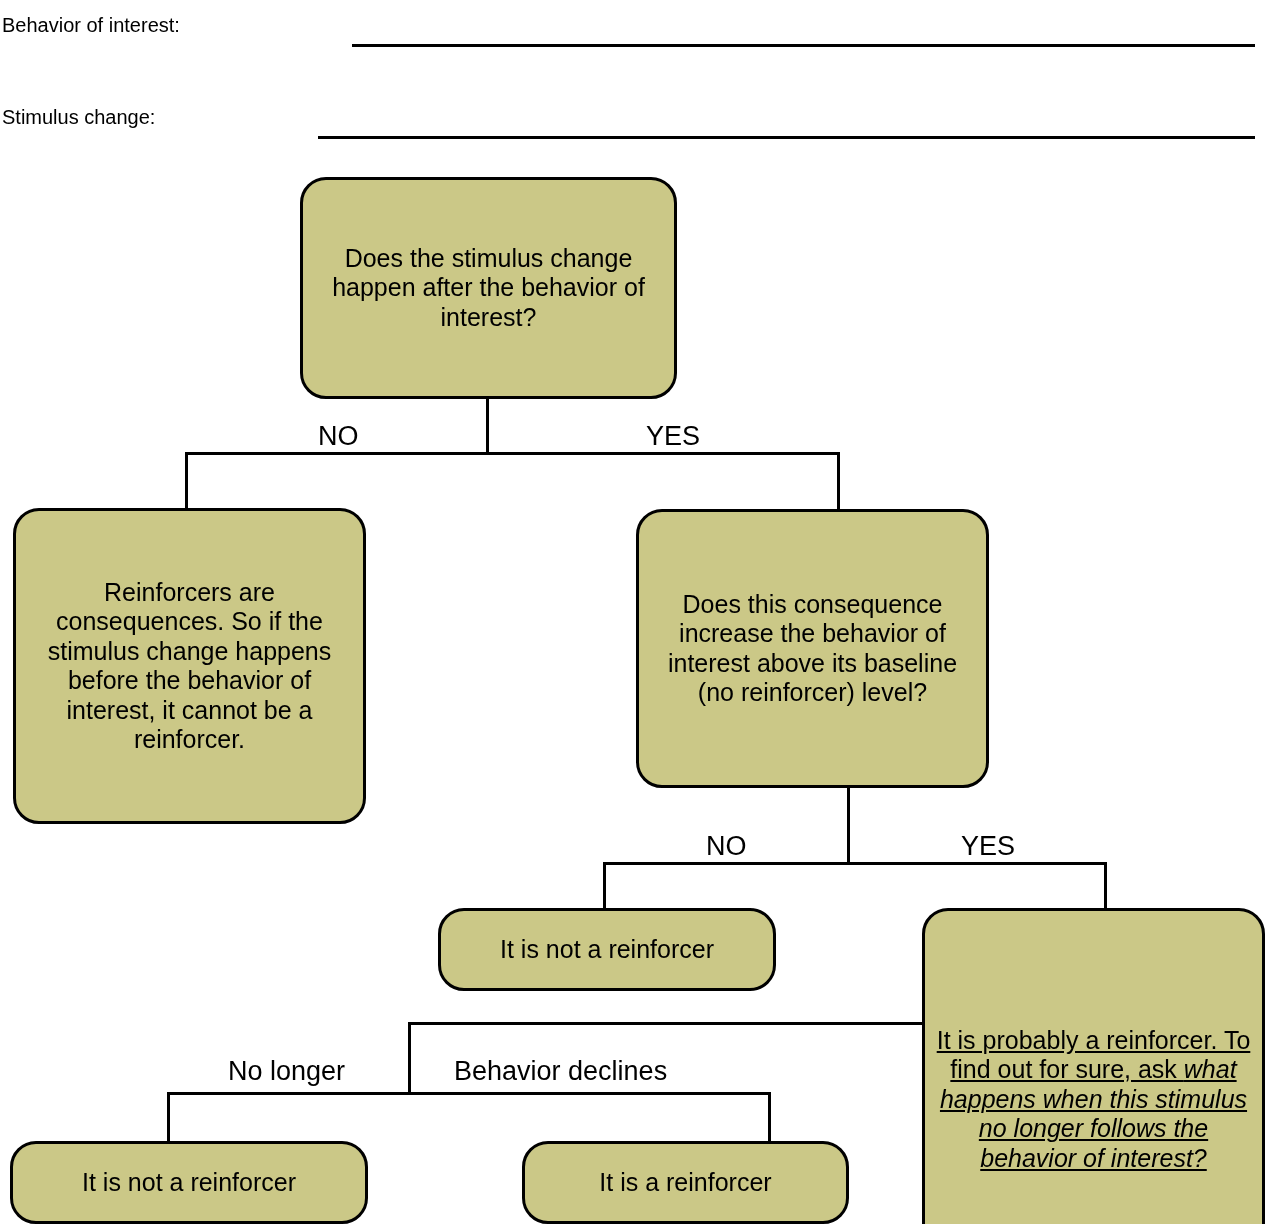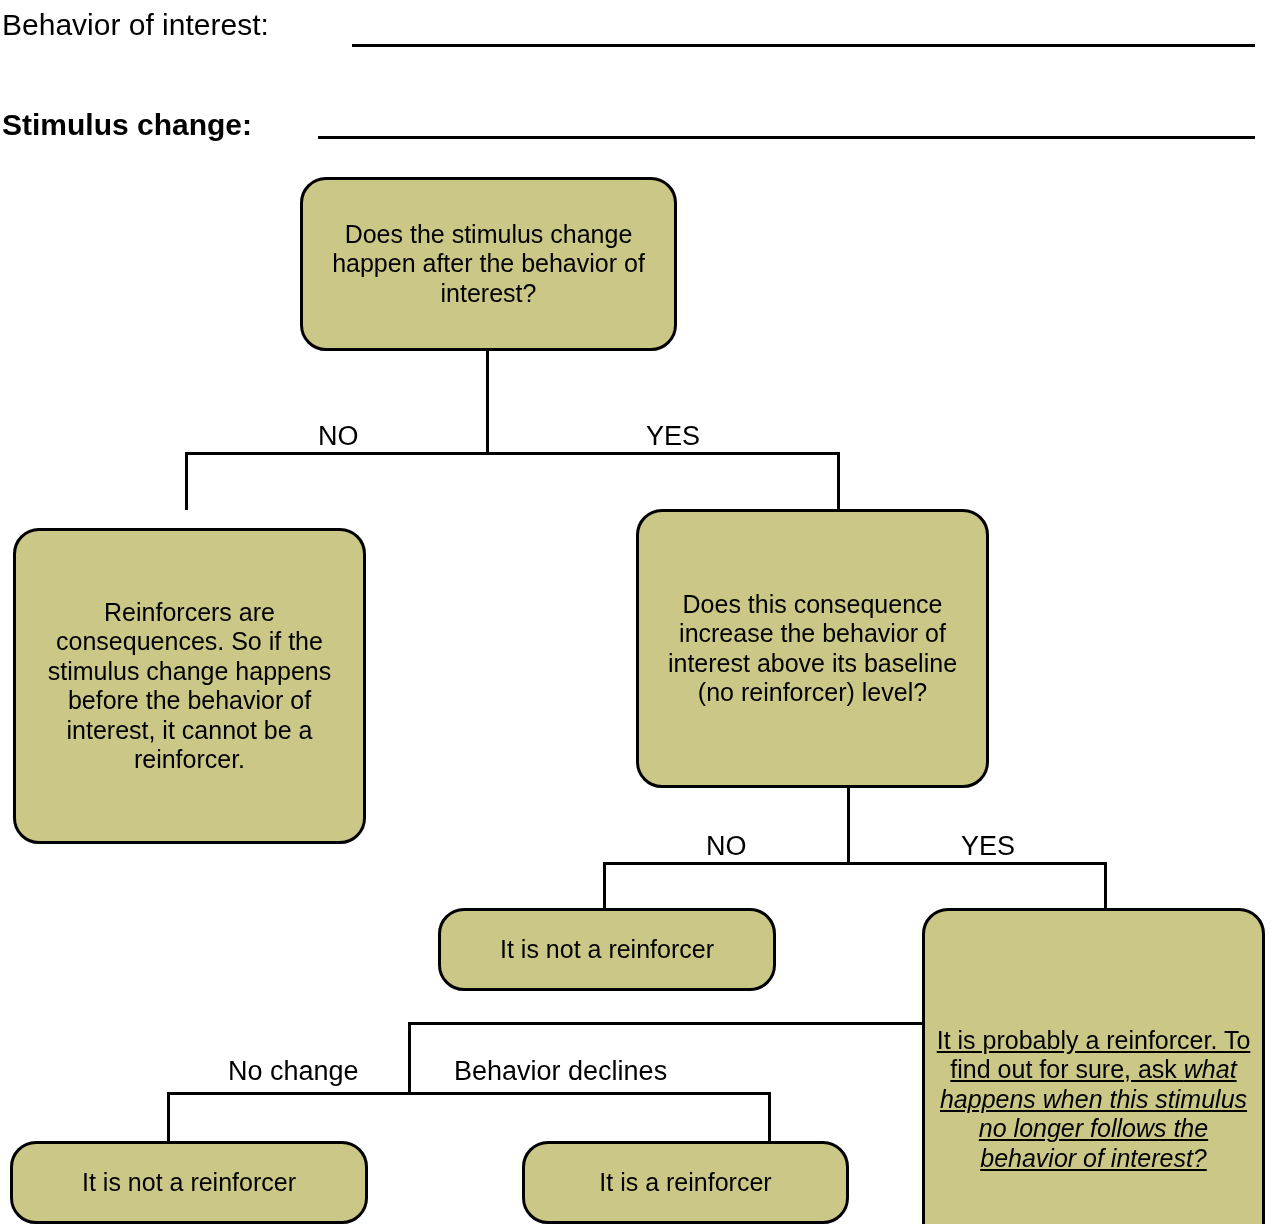--- a/index.html
+++ b/index.html
@@ -15,21 +15,21 @@
     position: relative;
     width: 1275px;
     height: 1224px;
     background: #ffffff;
     overflow: hidden;
   }
 
   
   .hdr-label {
     position: absolute;
-    font-size: 30px;
+    font-size: 20px;
     line-height: 34px;
     white-space: nowrap;
     color: #000;
   }
   .hdr-rule {
     position: absolute;
     height: 0;
     border-top: 3px solid #000;
   }
 
@@ -75,21 +75,21 @@
   }
 </style>
 </head>
 <body>
 
 <div id="page">
 
   <div class="hdr-label" style="left:2px; top:8px;">Behavior of interest:</div>
   <div class="hdr-rule" style="left:352px; top:44px; width:903px;"></div>
 
-  <div class="hdr-label" style="left:2px; top:108px;font-weight:bold;">Stimulus change:</div>
+  <div class="hdr-label" style="left:2px; top:100px;">Stimulus change:</div>
   <div class="hdr-rule" style="left:318px; top:136px; width:937px;"></div>
 
   <div class="ln v" style="left:486px; top:348px; height:105px;"></div>
   <div class="ln h" style="left:185px; top:452px; width:655px;"></div>
   <div class="ln v" style="left:185px; top:452px; height:58px;"></div>
   <div class="ln v" style="left:837px; top:452px; height:59px;"></div>
 
   <div class="ln v" style="left:847px; top:786px; height:78px;"></div>
   <div class="ln h" style="left:603px; top:862px; width:504px;"></div>
   <div class="ln v" style="left:603px; top:862px; height:48px;"></div>
@@ -100,28 +100,28 @@
   <div class="ln h" style="left:167px; top:1092px; width:604px;"></div>
   <div class="ln v" style="left:167px; top:1092px; height:50px;"></div>
   <div class="ln v" style="left:768px; top:1092px; height:50px;"></div>
 
   <div class="blabel" style="left:312px; top:421px;">NO</div>
   <div class="blabel" style="left:640px; top:421px;">YES</div>
 
   <div class="blabel" style="left:700px; top:831px;">NO</div>
   <div class="blabel" style="left:955px; top:831px;">YES</div>
 
-  <div class="blabel" style="left:222px; top:1056px;">No change</div>
+  <div class="blabel" style="left:222px; top:1056px;">No longer</div>
   <div class="blabel" style="left:448px; top:1056px;">Behavior declines</div>
 
-  <div class="node" style="left:300px; top:177px; width:377px; height:174px;">
+  <div class="node" style="left:300px; top:177px; width:377px; height:222px;">
     <span class="txt">Does the stimulus change happen after the behavior of interest?</span>
   </div>
 
-  <div class="node" style="left:13px; top:528px; width:353px; height:316px;">
+  <div class="node" style="left:13px; top:508px; width:353px; height:316px;">
     <span class="txt">Reinforcers are consequences. So if the stimulus change happens before the behavior of interest, it cannot be a reinforcer.</span>
   </div>
 
   <div class="node" style="left:636px; top:509px; width:353px; height:279px;">
     <span class="txt">Does this consequence increase the behavior of interest above its baseline (no reinforcer) level?</span>
   </div>
 
   <div class="node" style="left:438px; top:908px; width:338px; height:83px;">
     <span class="txt">It is not a reinforcer</span>
   </div>

